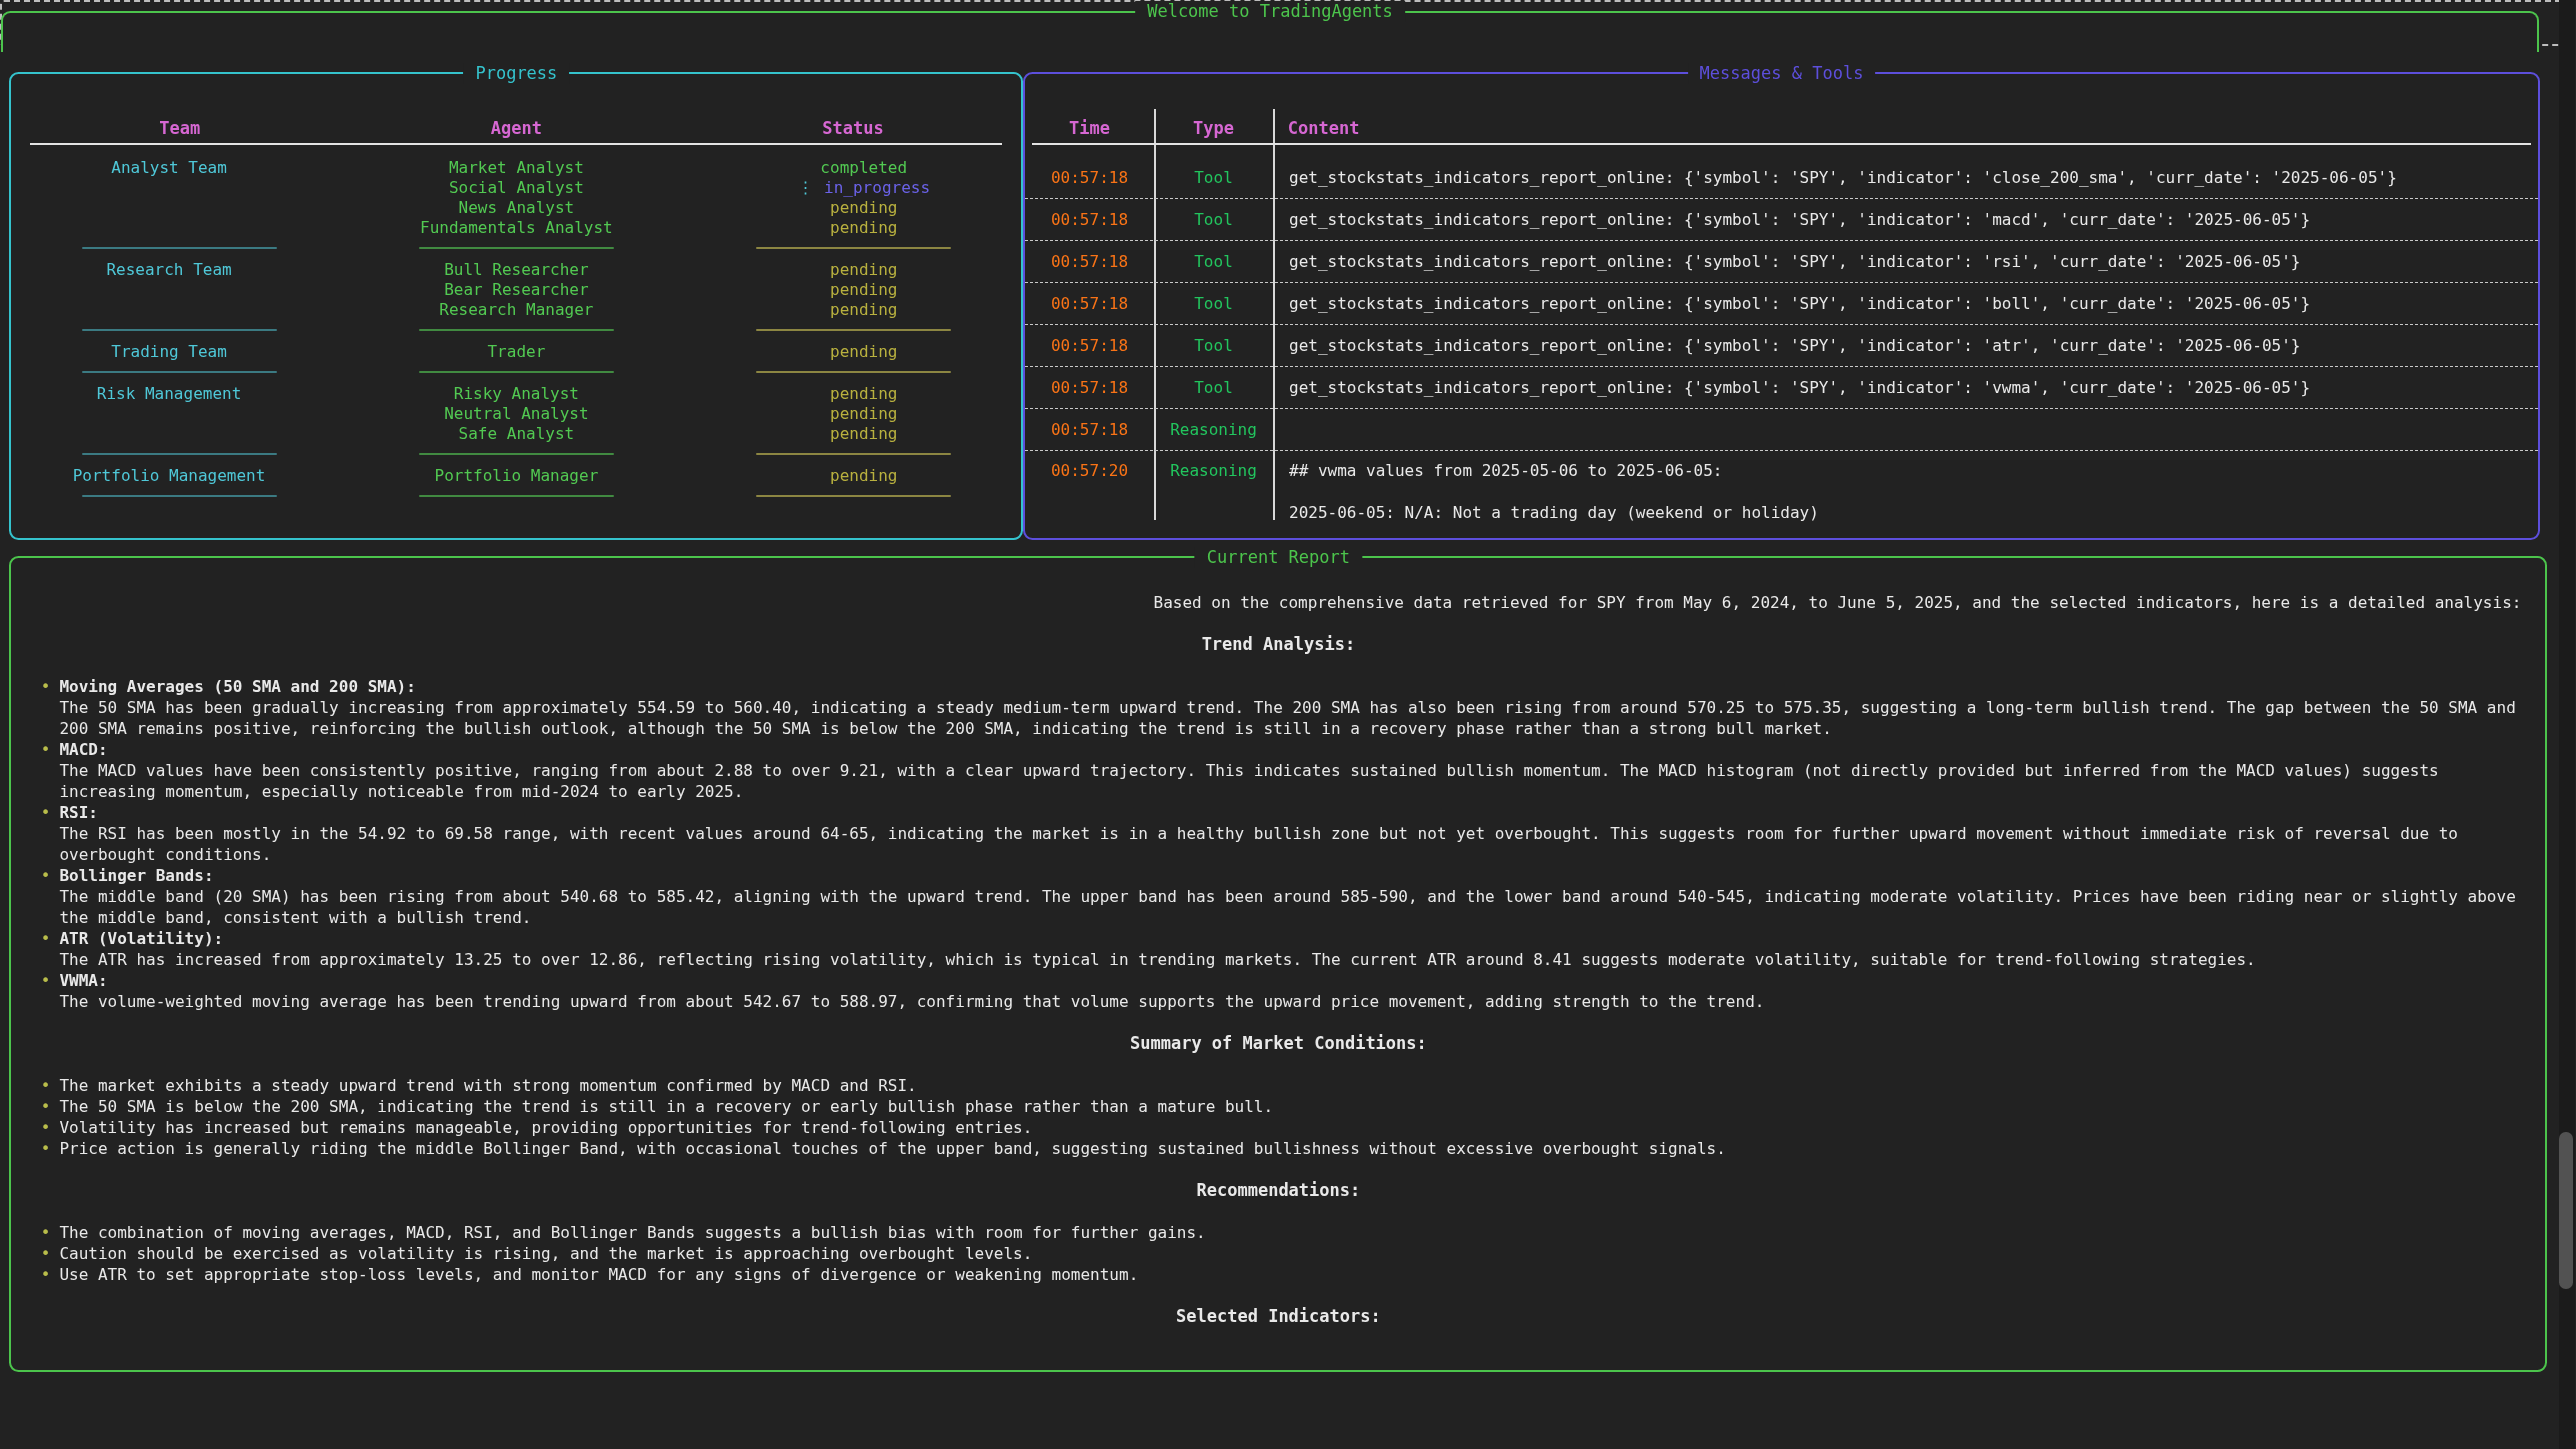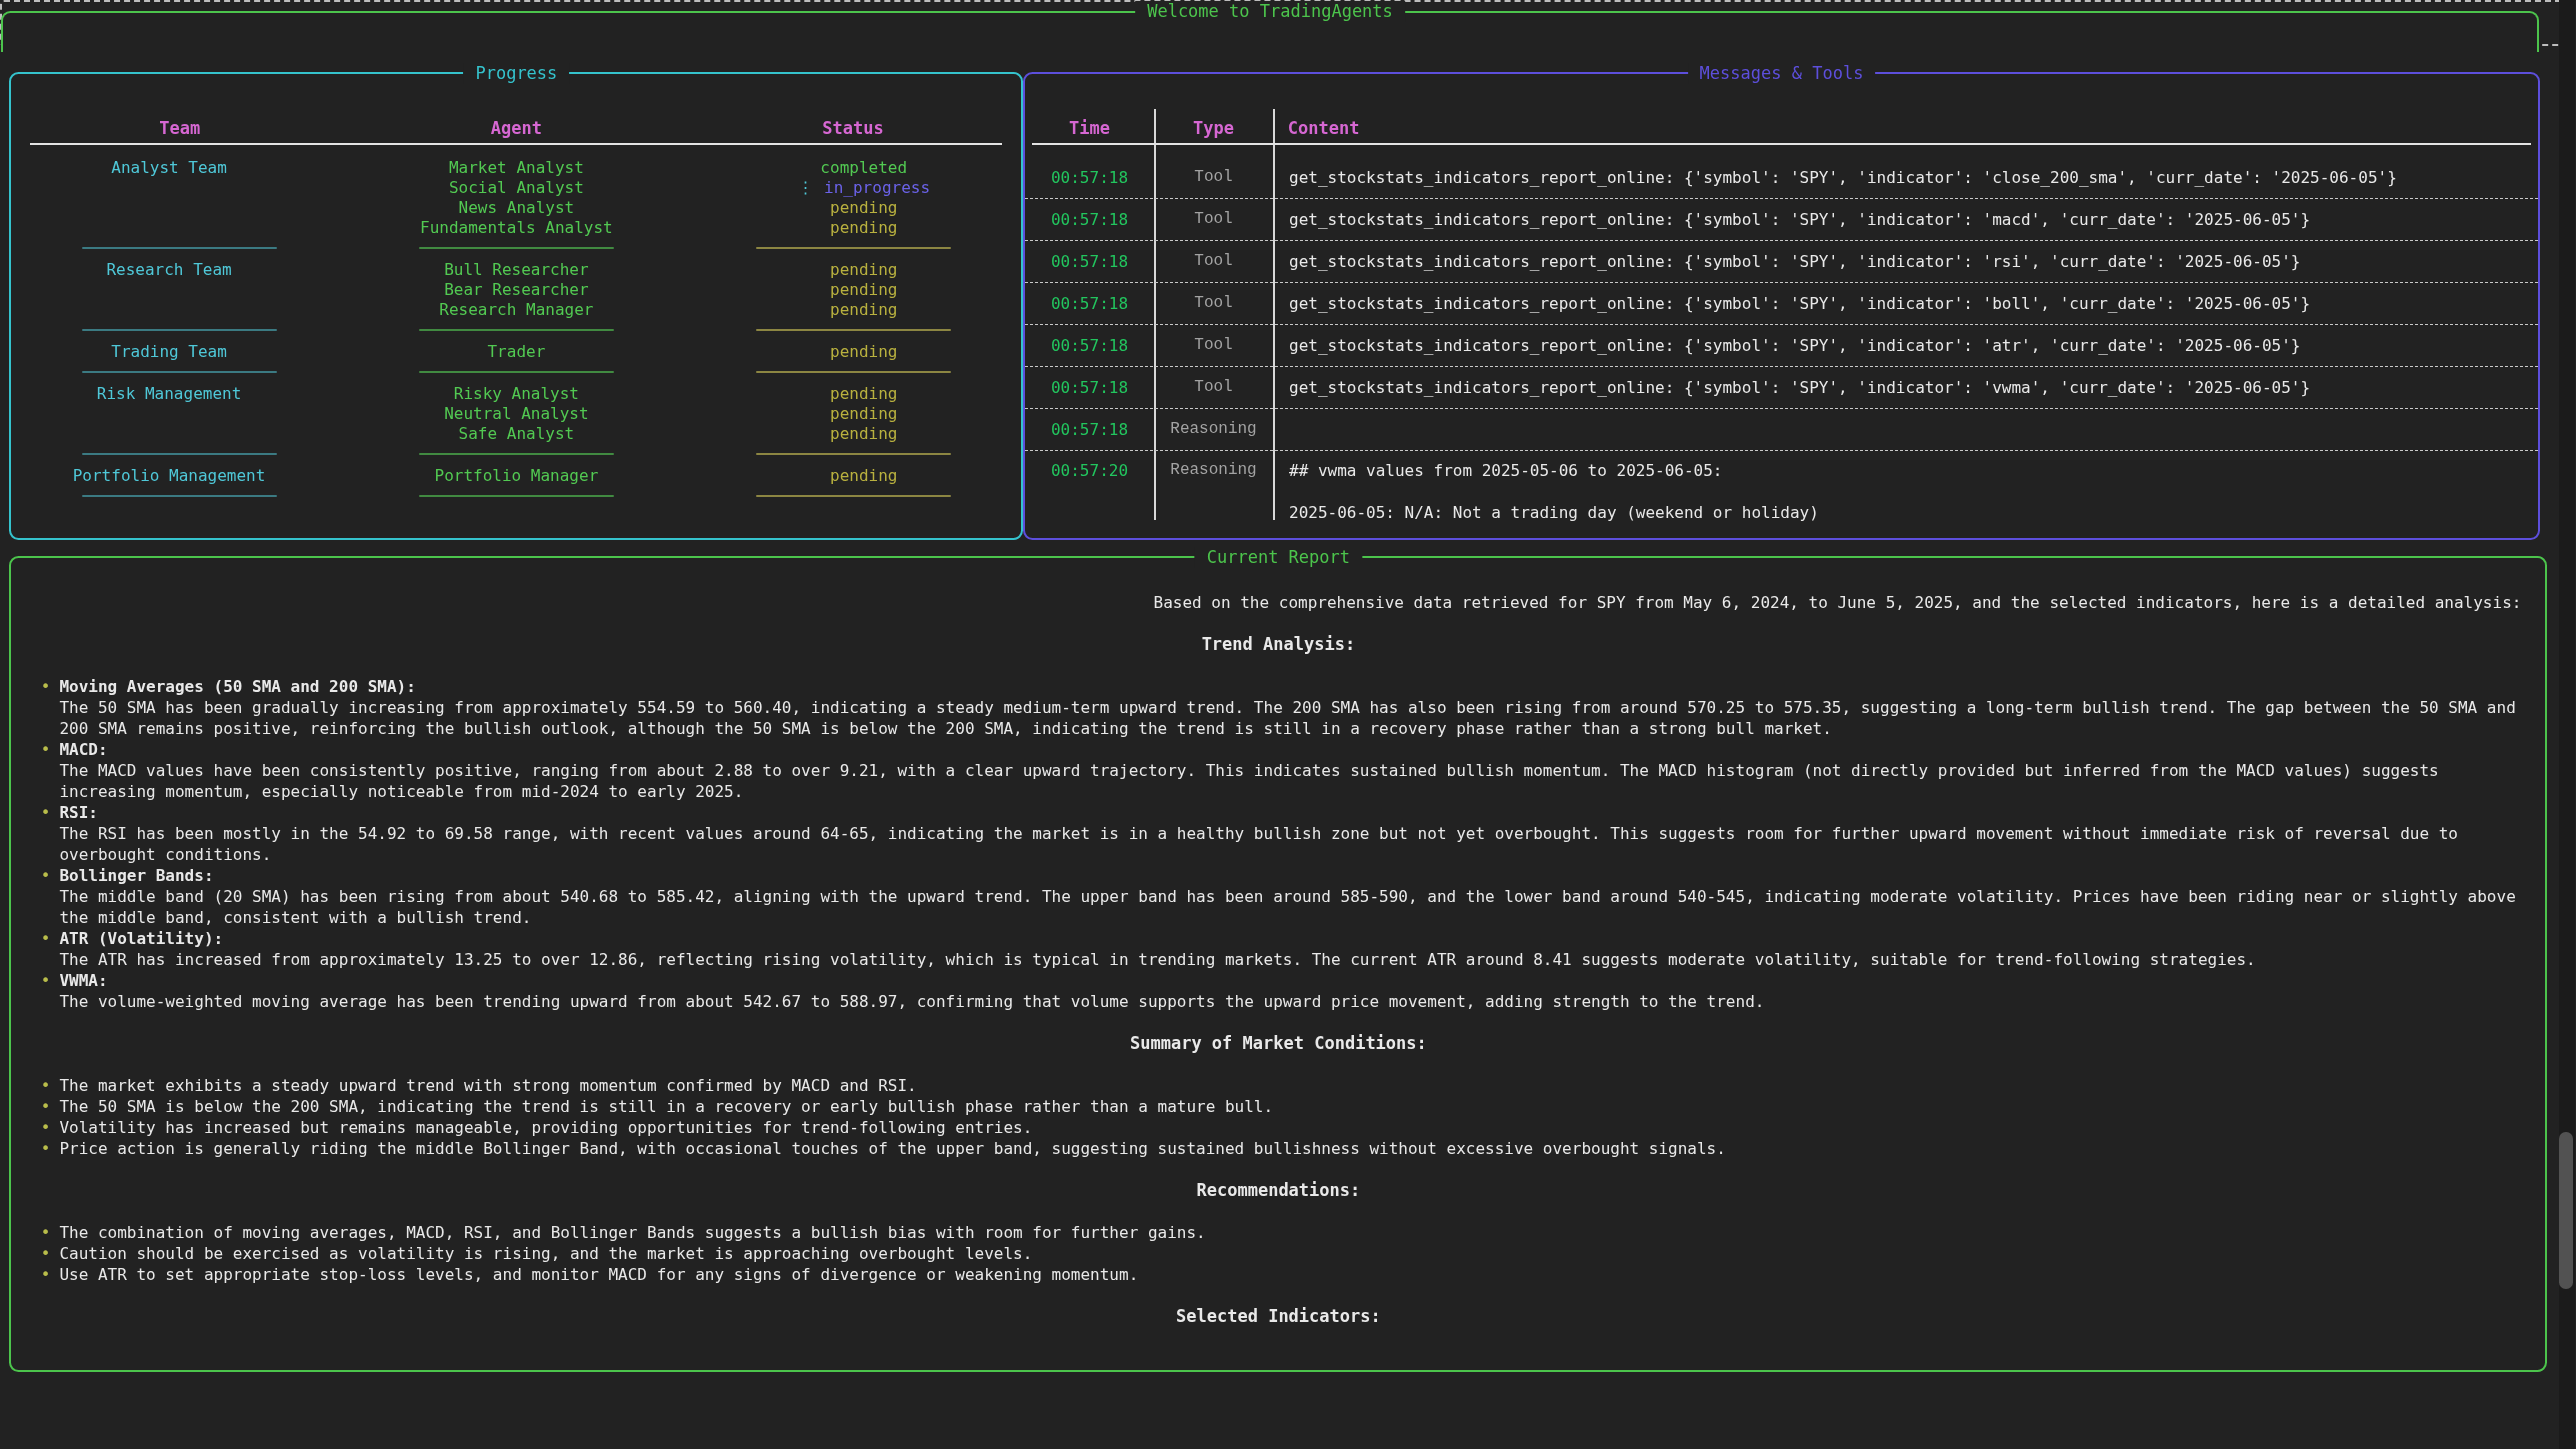--- a/index.html
+++ b/index.html
@@ -40,22 +40,22 @@
   .messages .panel-title{color:#5d4fdc;}
   .mtable{position:absolute;left:0;right:0;top:0;bottom:0;padding-top:44px;overflow:hidden;}
   .mhead,.mrow{display:grid;grid-template-columns:129px 119px 1fr;align-items:center;}
   .mhead{height:21px;color:#d667d2;font-weight:bold;font-size:17px;}
   .mhead .hc{text-align:center;}
   .mhead .hl{text-align:left;padding-left:14.8px;}
   .mhr{height:2px;background:#e3e3e3;margin:4px 6.7px 12px 6.7px;}
   .mrow{min-height:41px;border-top:1.3px dashed #c9c9c9;}
   .mrow.first{border-top:none;}
   .mrow.tall{min-height:101px;align-items:start;padding-top:9.4px;}
-  .mtime{text-align:center;color:#22c55e;}
-  .mtype{text-align:center;color:#a3a3a3;font-family:Liberation Mono, monospace;}
+  .mtime{text-align:center;color:#f97316;}
+  .mtype{text-align:center;color:#22c55e;}
   .mcontent{padding-left:16px;white-space:pre;overflow:hidden;color:#e9e9e9;}
   .mcontent .content-line{height:21px;}
   .vline{position:absolute;width:2px;background:#d8d8d8;top:35px;height:411px;}
   .vline.v1{left:129px;}
   .vline.v2{left:248px;}
   
   .report{left:9.4px;top:556px;width:2534px;height:812px;border-color:#4cc44c;}
   .report .panel-title{color:#4cc44c;}
   .report-content{padding:34px 24px 0 24px;overflow:hidden;height:776px;}
   .rheading{text-align:center;font-weight:bold;font-size:17px;margin:0 0 21px 0;}

